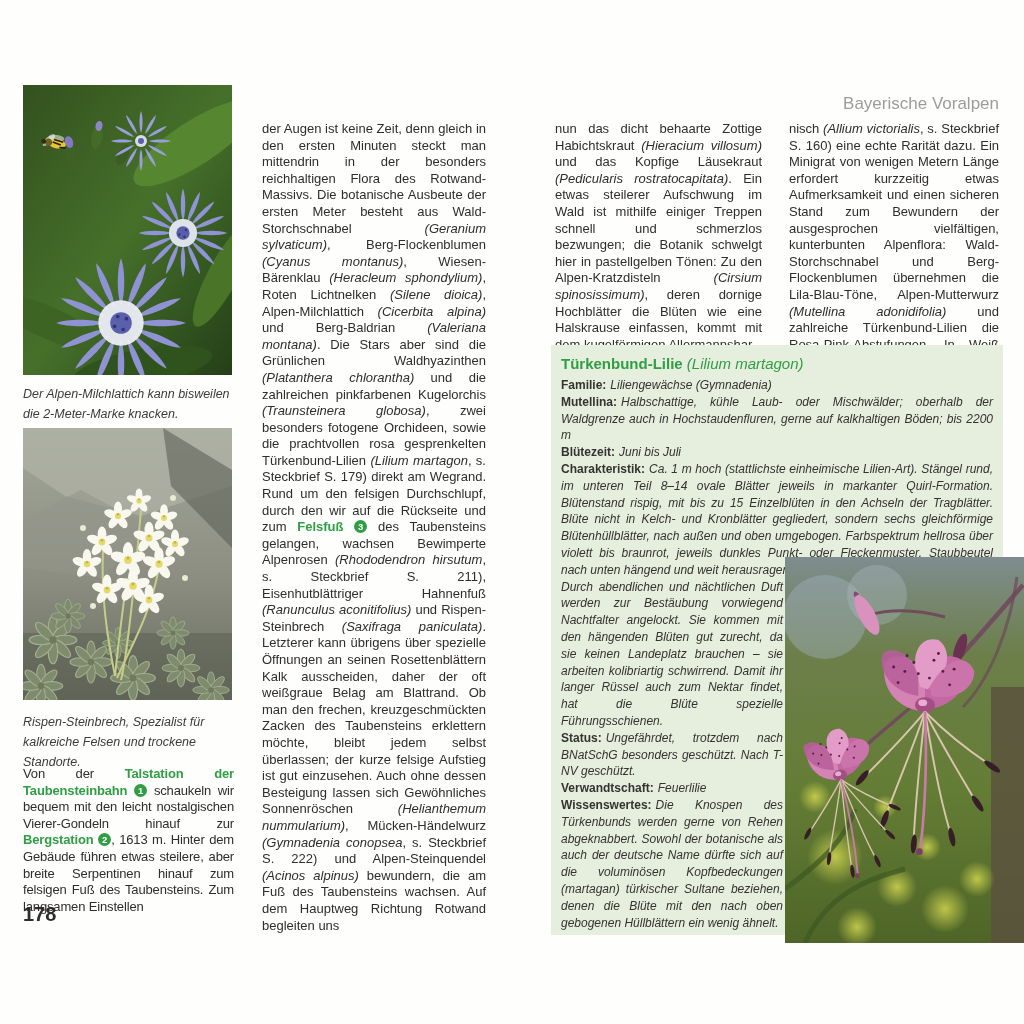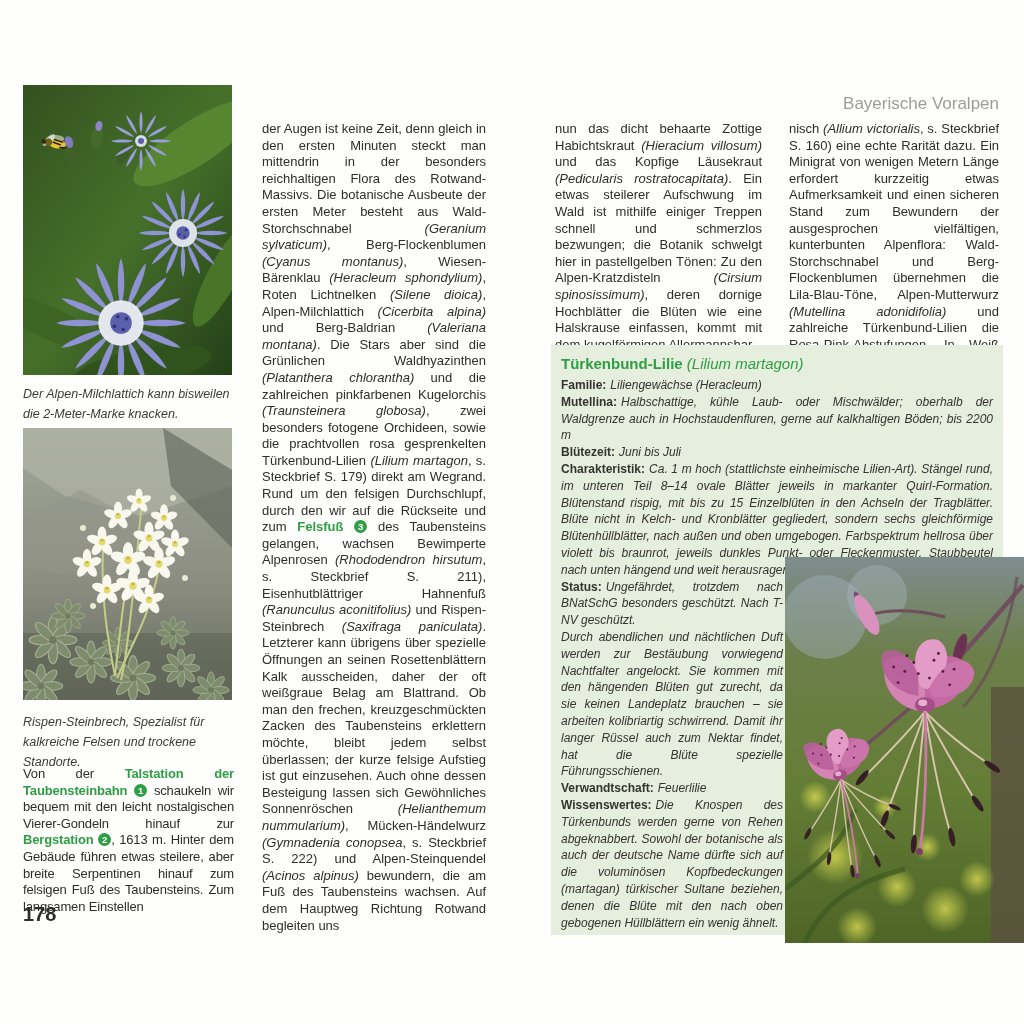--- a/index.html
+++ b/index.html
@@ -222,36 +222,36 @@
 <div class="abs col" style="left:262px;top:121px;width:224px;"><span>der Augen ist keine Zeit, denn gleich in den ersten Minuten steckt man mittendrin in der besonders reichhaltigen Flora des Rotwand-Massivs. Die botanische Ausbeute der ersten Meter besteht aus Wald-Storchschnabel </span><span class="it">(Geranium sylvaticum)</span><span>, Berg-Flockenblumen </span><span class="it">(Cyanus montanus)</span><span>, Wiesen-Bärenklau </span><span class="it">(Heracleum sphondylium)</span><span>, Roten Lichtnelken </span><span class="it">(Silene dioica)</span><span>, Alpen-Milchlattich </span><span class="it">(Cicerbita alpina)</span><span> und Berg-Baldrian </span><span class="it">(Valeriana montana)</span><span>. Die Stars aber sind die Grünlichen Waldhyazinthen </span><span class="it">(Platanthera chlorantha)</span><span> und die zahlreichen pinkfarbenen Kugelorchis </span><span class="it">(Traunsteinera globosa)</span><span>, zwei besonders fotogene Orchideen, sowie die prachtvollen rosa gesprenkelten Türkenbund-Lilien </span><span class="it">(Lilium martagon</span><span>, s. Steckbrief S. 179) direkt am Wegrand. Rund um den felsigen Durchschlupf, durch den wir auf die Rückseite und zum </span><span class="gb">Felsfuß</span><span> </span><span class="badge">3</span><span> des Taubensteins gelangen, wachsen Bewimperte Alpenrosen </span><span class="it">(Rhododendron hirsutum</span><span>, s. Steckbrief S. 211), Eisenhutblättriger Hahnenfuß </span><span class="it">(Ranunculus aconitifolius)</span><span> und Rispen-Steinbrech </span><span class="it">(Saxifraga paniculata)</span><span>. Letzterer kann übrigens über spezielle Öffnungen an seinen Rosettenblättern Kalk ausscheiden, daher der oft weißgraue Belag am Blattrand. Ob man den frechen, kreuzgeschmückten Zacken des Taubensteins erklettern möchte, bleibt jedem selbst überlassen; der kurze felsige Aufstieg ist gut einzusehen. Auch ohne dessen Besteigung lassen sich Gewöhnliches Sonnenröschen </span><span class="it">(Helianthemum nummularium)</span><span>, Mücken-Händelwurz </span><span class="it">(Gymnadenia conopsea</span><span>, s. Steckbrief S. 222) und Alpen-Steinquendel </span><span class="it">(Acinos alpinus)</span><span> bewundern, die am Fuß des Taubensteins wachsen. Auf dem Hauptweg Richtung Rotwand begleiten uns</span></div>
 <div class="abs col" style="left:555px;top:121px;width:207px;"><span>nun das dicht behaarte Zottige Habichtskraut </span><span class="it">(Hieracium villosum)</span><span> und das Kopfige Läusekraut </span><span class="it">(Pedicularis rostratocapitata)</span><span>. Ein etwas steilerer Aufschwung im Wald ist mithilfe einiger Treppen schnell und schmerzlos bezwungen; die Botanik schwelgt hier in pastellgelben Tönen: Zu den Alpen-Kratzdisteln </span><span class="it">(Cirsium spinosissimum)</span><span>, deren dornige Hochblätter die Blüten wie eine Halskrause einfassen, kommt mit dem kugelförmigen Allermannshar-</span></div>
 <div class="abs col" style="left:789px;top:121px;width:210px;"><span>nisch </span><span class="it">(Allium victorialis</span><span>, s. Steckbrief S. 160) eine echte Rarität dazu. Ein Minigrat von wenigen Metern Länge erfordert kurzzeitig etwas Aufmerksamkeit und einen sicheren Stand zum Bewundern der ausgesprochen vielfältigen, kunterbunten Alpenflora: Wald-Storchschnabel und Berg-Flockenblumen übernehmen die Lila-Blau-Töne, Alpen-Mutterwurz </span><span class="it">(Mutellina adonidifolia)</span><span> und zahlreiche Türkenbund-Lilien die Rosa-Pink-Abstufungen. In Weiß halten</span></div>
 
 <div class="abs infobox" style="left:551px;top:345px;width:452px;height:590px;">
   <div class="ib-title">
     <span class="ib-name">Türkenbund-Lilie</span>
     <span class="ib-latin">(Lilium martagon)</span>
   </div>
   <div class="ib-row">
-    <span class="lbl">Familie:</span><span>Liliengewächse (Heracleum)</span>
+    <span class="lbl">Familie:</span><span>Liliengewächse (Gymnadenia)</span>
   </div>
   <div class="ib-row">
     <span class="lbl">Mutellina:</span><span>Halbschattige, kühle Laub- oder Mischwälder; oberhalb der Waldgrenze auch in Hochstaudenfluren, gerne auf kalkhaltigen Böden; bis 2200 m</span>
   </div>
   <div class="ib-row">
     <span class="lbl">Blütezeit:</span><span>Juni bis Juli</span>
   </div>
   <div class="ib-row">
     <span class="lbl">Charakteristik:</span><span>Ca. 1 m hoch (stattlichste einheimische Lilien-Art). Stängel rund, im unteren Teil 8–14 ovale Blätter jeweils in markanter Quirl-Formation. Blütenstand rispig, mit bis zu 15 Einzelblüten in den Achseln der Tragblätter. Blüte nicht in Kelch- und Kronblätter gegliedert, sondern sechs gleichförmige Blütenhüllblätter, nach außen und oben umgebogen. Farbspektrum hellrosa über violett bis braunrot, jeweils dunkles Punkt- oder Fleckenmuster. Staubbeutel nach unten hängend und weit herausragend, Pollen intensiv orangefarben.</span>
   </div>
   <div class="ib-b">
+    <div class="ib-row">Durch abendlichen und nächtlichen Duft werden zur Bestäubung vorwiegend Nachtfalter angelockt. Sie kommen mit den hängenden Blüten gut zurecht, da sie keinen Landeplatz brauchen – sie arbeiten kolibriartig schwirrend. Damit ihr langer Rüssel auch zum Nektar findet, hat die Blüte spezielle Führungsschienen.</div>
     <div class="ib-row">
       <span class="lbl">Status:</span><span>Ungefährdet, trotzdem nach BNatSchG besonders geschützt. Nach T-NV geschützt.</span>
     </div>
-    <div class="ib-row">Durch abendlichen und nächtlichen Duft werden zur Bestäubung vorwiegend Nachtfalter angelockt. Sie kommen mit den hängenden Blüten gut zurecht, da sie keinen Landeplatz brauchen – sie arbeiten kolibriartig schwirrend. Damit ihr langer Rüssel auch zum Nektar findet, hat die Blüte spezielle Führungsschienen.</div>
     <div class="ib-row">
       <span class="lbl">Verwandtschaft:</span><span>Feuerlilie</span>
     </div>
     <div class="ib-row">
       <span class="lbl">Wissenswertes:</span><span>Die Knospen des Türkenbunds werden gerne von Rehen abgeknabbert. Sowohl der botanische als auch der deutsche Name dürfte sich auf die voluminösen Kopfbedeckungen (martagan) türkischer Sultane beziehen, denen die Blüte mit den nach oben gebogenen Hüllblättern ein wenig ähnelt.</span>
     </div>
   </div>
 </div>
 
 <div class="abs photo" style="left:785px;top:557px;width:239px;height:386px;z-index:5;">

